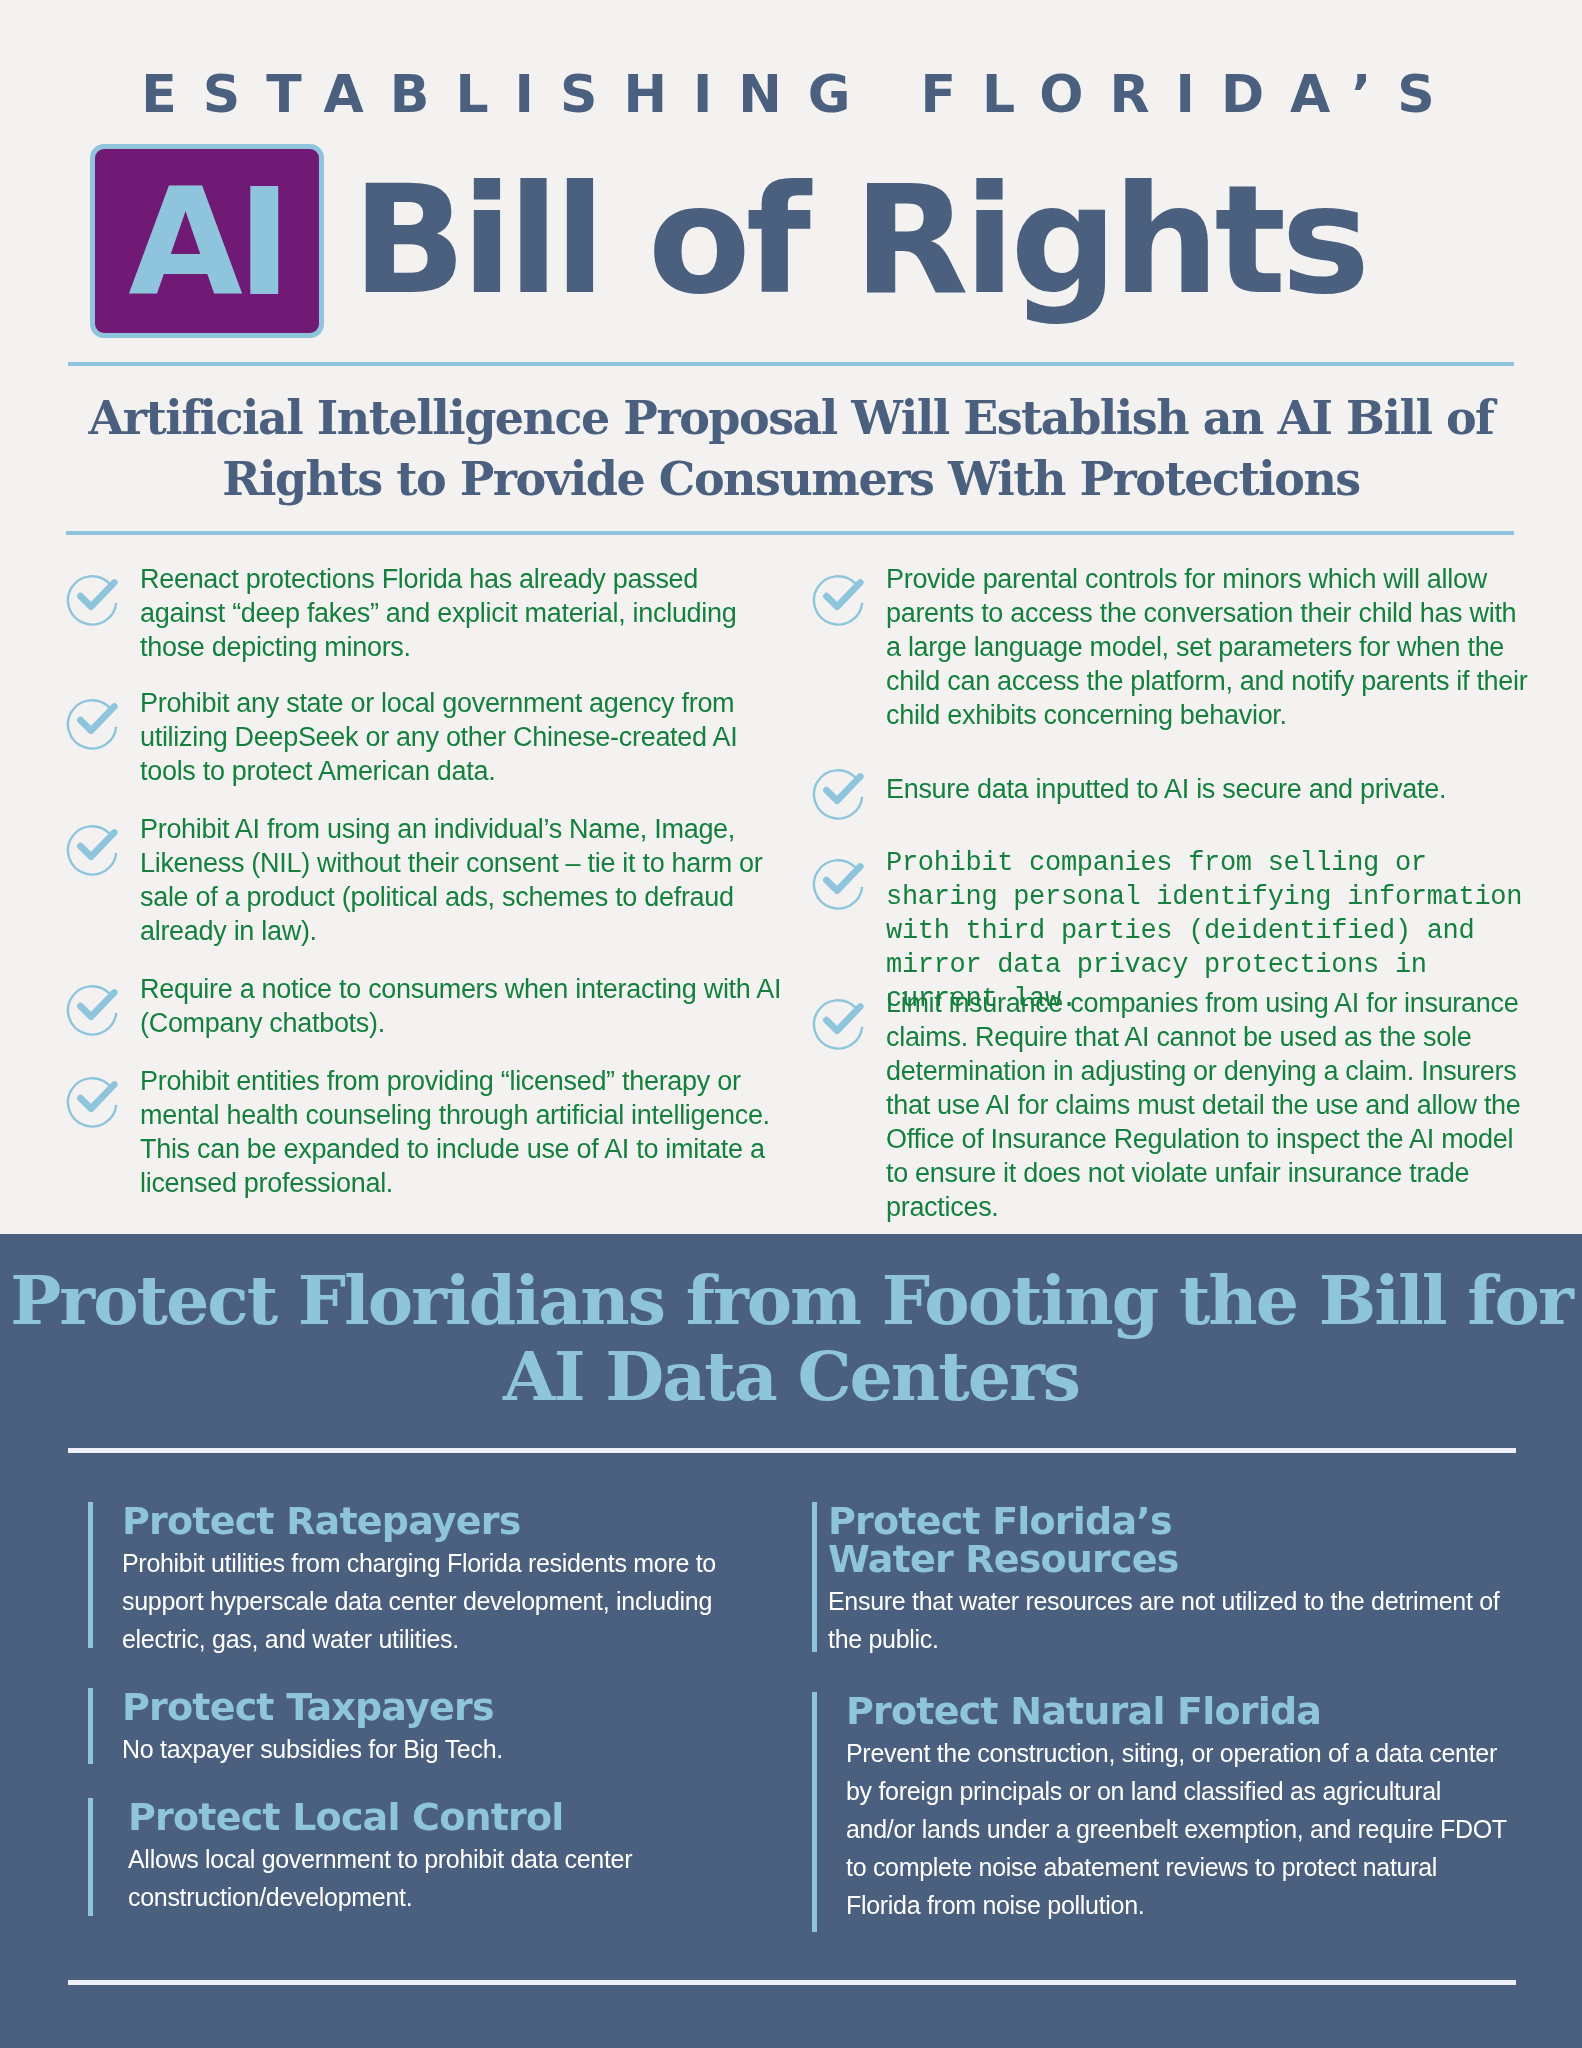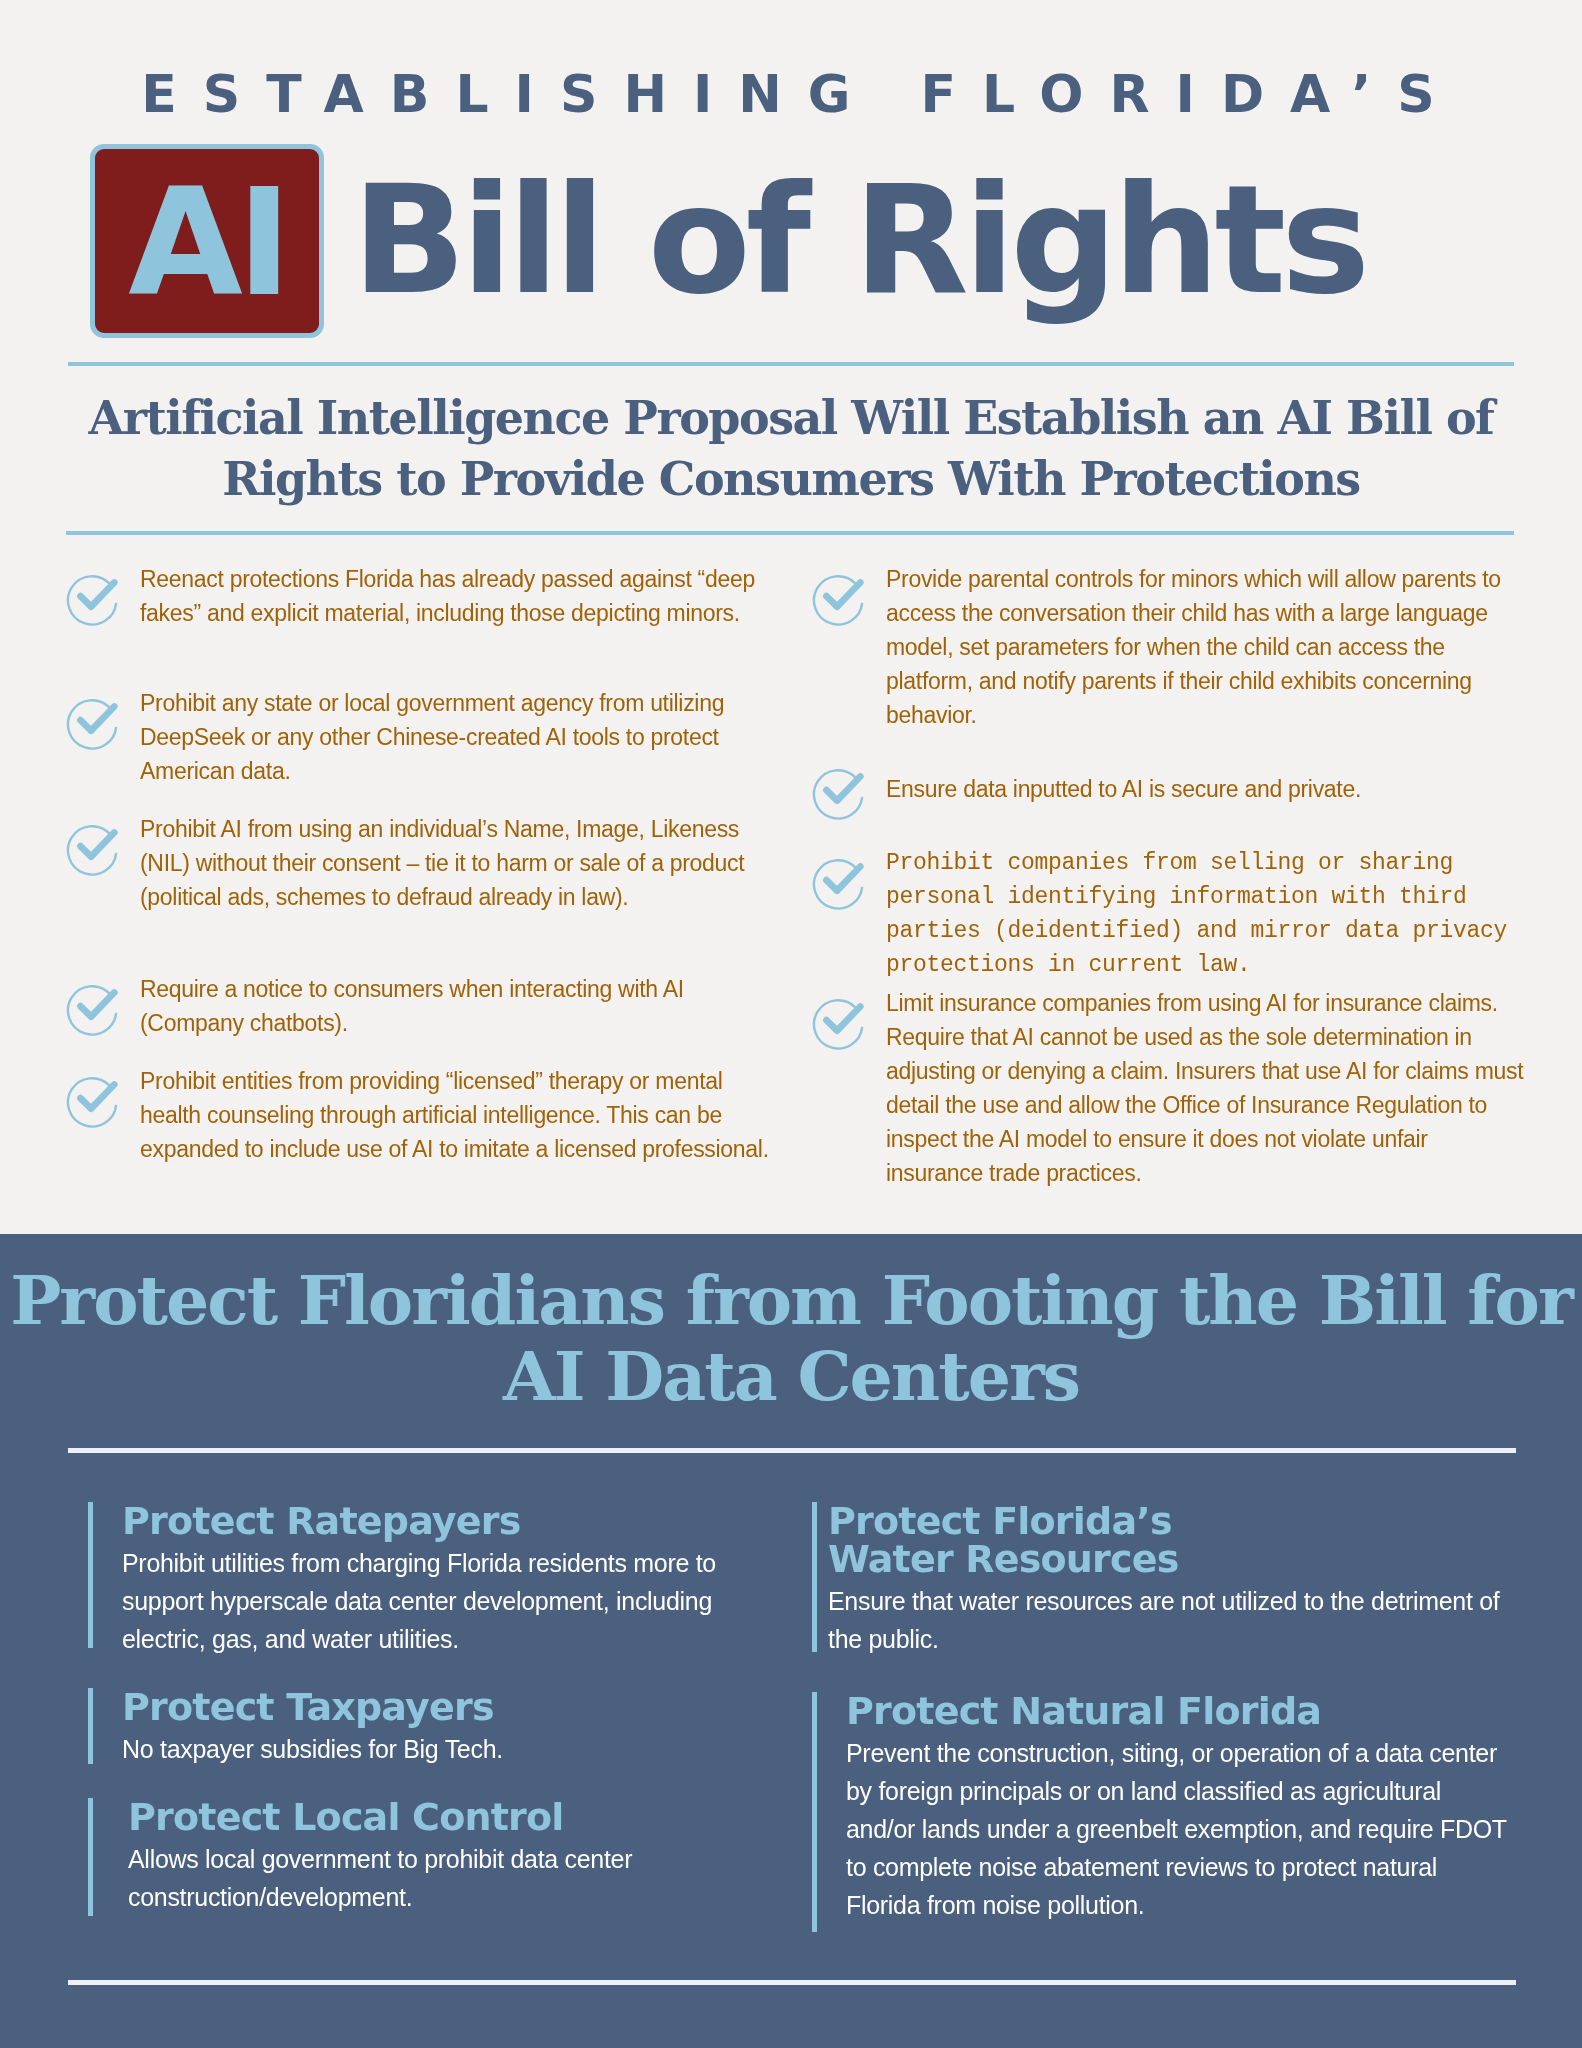--- a/index.html
+++ b/index.html
@@ -7,21 +7,21 @@
   body { font-family: "Liberation Sans", sans-serif; position: relative; }
 
   .top { position: absolute; left: 0; top: 0; width: 1582px; height: 1234px; background: #f3f2f1; }
   .kicker {
     position: absolute; left: 0; top: 62px; width: 1582px; text-align: center;
     font-family: "DejaVu Sans", sans-serif; font-weight: bold; font-size: 52px;
     letter-spacing: 26px; color: #4a607e; line-height: 64px; padding-left: 20px;
   }
   .ai-badge {
     position: absolute; left: 90px; top: 144px; width: 234px; height: 194px;
-    background: #7f1d1d; border: 5px solid #8ec4dc; border-radius: 14px;
+    background: #701a75; border: 5px solid #8ec4dc; border-radius: 14px;
     display: flex; align-items: center; justify-content: center;
   }
   .ai-badge span {
     font-family: "DejaVu Sans", sans-serif; font-weight: bold; font-size: 148px;
     color: #8ec4dc; letter-spacing: -6px; line-height: 1; margin-top: 4px;
   }
   .main-title {
     position: absolute; left: 352px; top: 150px;
     font-family: "DejaVu Sans", sans-serif; font-weight: bold; font-size: 150px;
     color: #4a607e; letter-spacing: -5px; line-height: 180px; white-space: nowrap;
@@ -33,21 +33,21 @@
   .subtitle {
     position: absolute; left: 40px; top: 388px; width: 1502px; text-align: center;
     font-family: "DejaVu Serif", serif; font-weight: bold; font-size: 46px;
     color: #4a607e; line-height: 61px; letter-spacing: -1.5px;
   }
 
   .col { position: absolute; top: 562px; width: 720px; }
   .col-left { left: 64px; }
   .col-right { left: 810px; }
   .item { position: relative; padding-left: 76px; font-family: "Liberation Sans", sans-serif;
-    font-size: 23px; line-height: 34px; color: #a16207; letter-spacing: -0.3px; }
+    font-size: 27px; line-height: 34px; color: #15803d; letter-spacing: -0.3px; }
   .item .chk { position: absolute; left: 0; top: 6px; width: 58px; height: 58px; }
   .abs { position: absolute; left: 0; width: 720px; }
 
   .bottom { position: absolute; left: 0; top: 1234px; width: 1582px; height: 814px; background: #4a607e; }
   .bottom-title {
     position: absolute; left: 0; top: 28px; width: 1582px; text-align: center;
     font-family: "DejaVu Serif", serif; font-weight: bold; font-size: 68px;
     color: #8ec4dc; line-height: 76px; letter-spacing: -2px;
   }
   .white-rule { position: absolute; left: 68px; width: 1448px; height: 5px; background: #eef0f8; }

